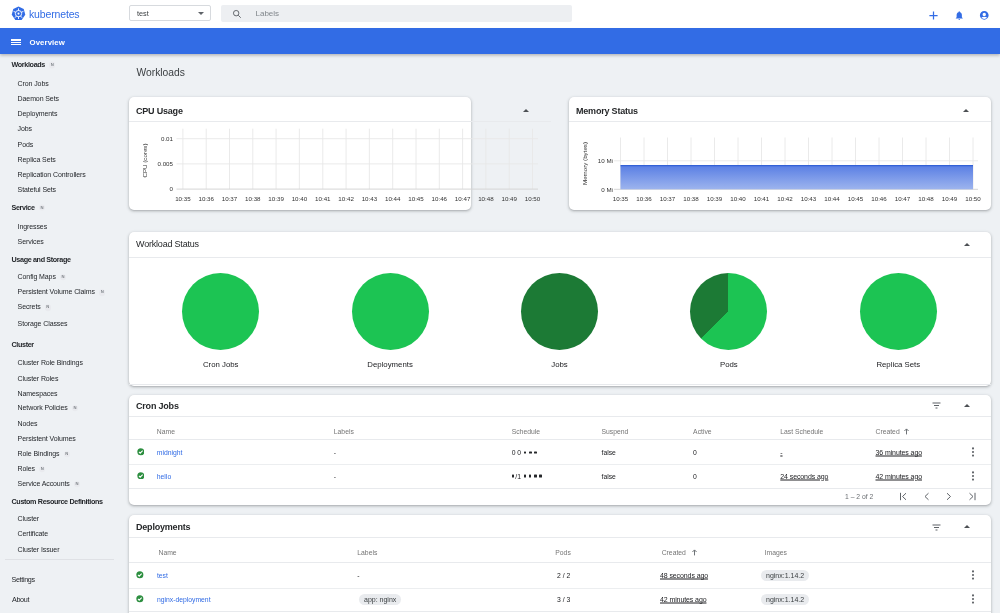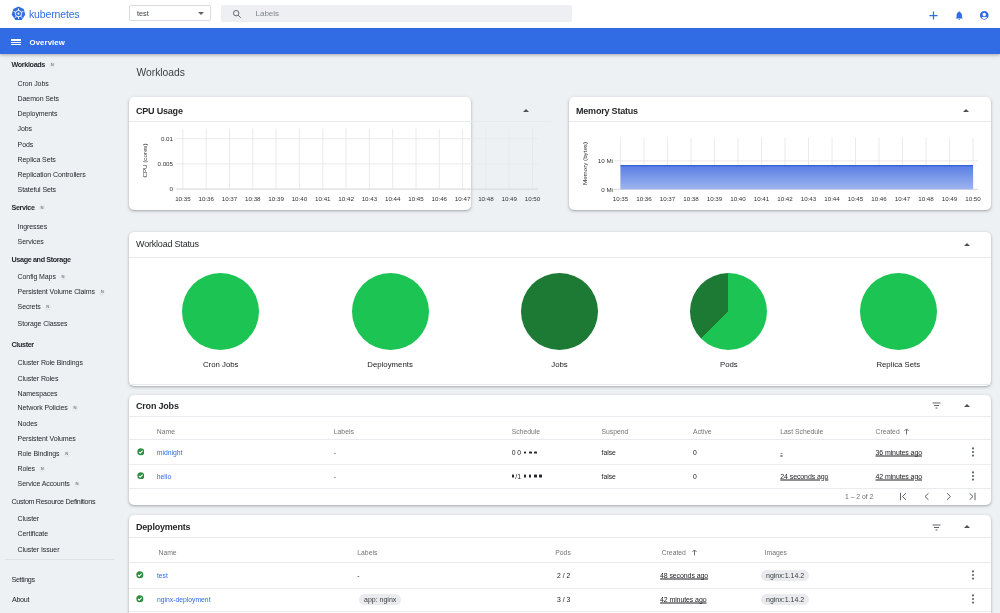--- a/index.html
+++ b/index.html
@@ -65,21 +65,21 @@
 <div class="abs nvr" style="left:11.5px;top:343.8px;font-weight:bold;font-size:7.2px;letter-spacing:-0.35px">Cluster</div>
 <div class="abs nvr" style="left:17.6px;top:362.3px;font-weight:normal">Cluster Role Bindings</div>
 <div class="abs nvr" style="left:17.6px;top:377.5px;font-weight:normal">Cluster Roles</div>
 <div class="abs nvr" style="left:17.6px;top:392.7px;font-weight:normal">Namespaces</div>
 <div class="abs nvr" style="left:17.6px;top:407.9px;font-weight:normal">Network Policies<span class="nb">N</span></div>
 <div class="abs nvr" style="left:17.6px;top:423.1px;font-weight:normal">Nodes</div>
 <div class="abs nvr" style="left:17.6px;top:438.3px;font-weight:normal">Persistent Volumes</div>
 <div class="abs nvr" style="left:17.6px;top:453.6px;font-weight:normal">Role Bindings<span class="nb">N</span></div>
 <div class="abs nvr" style="left:17.6px;top:468.8px;font-weight:normal">Roles<span class="nb">N</span></div>
 <div class="abs nvr" style="left:17.6px;top:484.0px;font-weight:normal">Service Accounts<span class="nb">N</span></div>
-<div class="abs nvr" style="left:11.5px;top:500.6px;font-weight:normal;font-size:7.2px;letter-spacing:-0.35px">Custom Resource Definitions</div>
+<div class="abs nvr" style="left:11.5px;top:500.6px;font-weight:bold;font-size:7.2px;letter-spacing:-0.35px">Custom Resource Definitions</div>
 <div class="abs nvr" style="left:17.6px;top:518.1px;font-weight:normal">Cluster</div>
 <div class="abs nvr" style="left:17.6px;top:533.3px;font-weight:normal">Certificate</div>
 <div class="abs nvr" style="left:17.6px;top:548.5px;font-weight:normal">Cluster Issuer</div>
 <div class="abs nvr" style="left:11.5px;top:578.9px;font-weight:normal;font-size:7.2px;letter-spacing:-0.35px">Settings</div>
 <div class="abs nvr" style="left:12px;top:598.7px;font-weight:normal;font-size:7.2px;letter-spacing:-0.35px">About</div>
 <div class="abs" style="left:5px;top:559.1px;width:109px;height:1px;background:#dfe1e5"></div>
 <div class="abs card" style="left:128.5px;top:96.5px;width:342px;height:113px">
     <div class="abs" style="left:7.5px;top:14px;font-size:9px;color:#26282a;font-weight:bold;transform:translateY(-50%);white-space:nowrap;letter-spacing:-0.2px">CPU Usage</div>
     <div class="abs" style="left:394.0px;top:12.2px;width:0;height:0;border-left:3.4px solid transparent;border-right:3.4px solid transparent;border-bottom:3.7px solid #4d5054"></div>
     <div class="abs" style="left:0px;top:24.8px;width:422px;height:1px;background:#e8eaed"></div>

